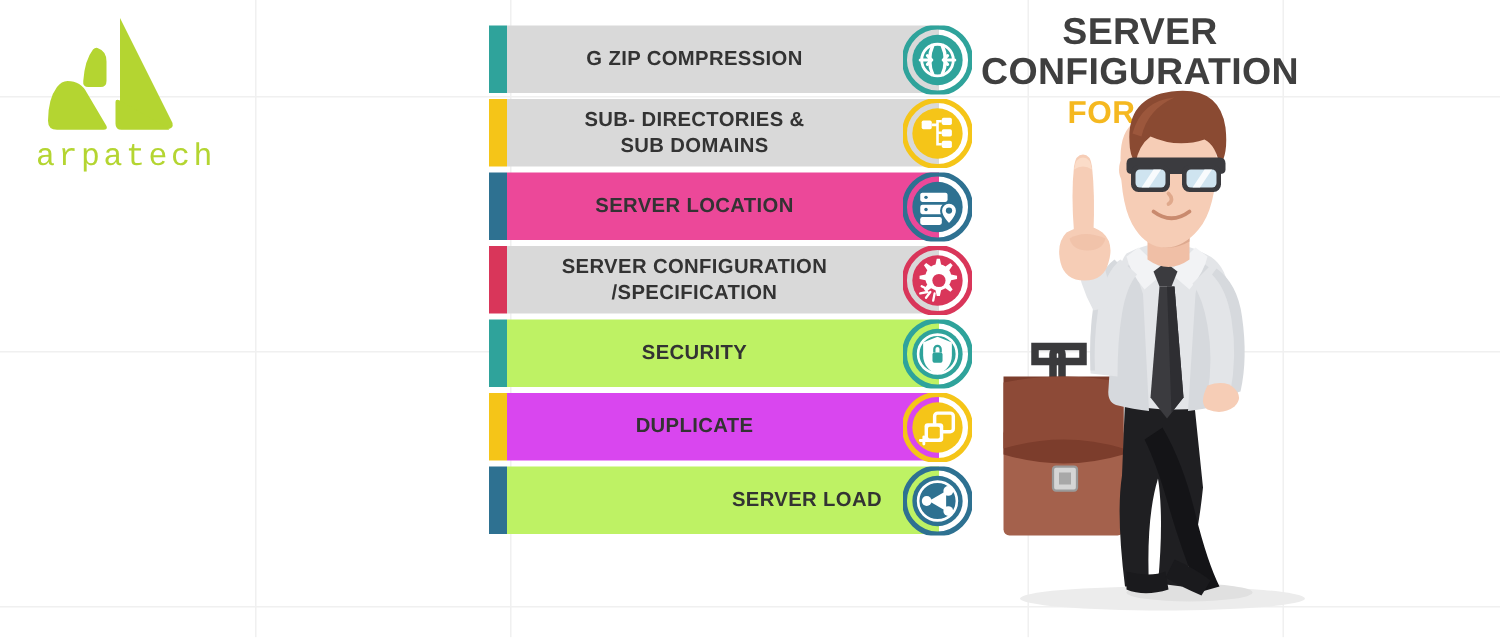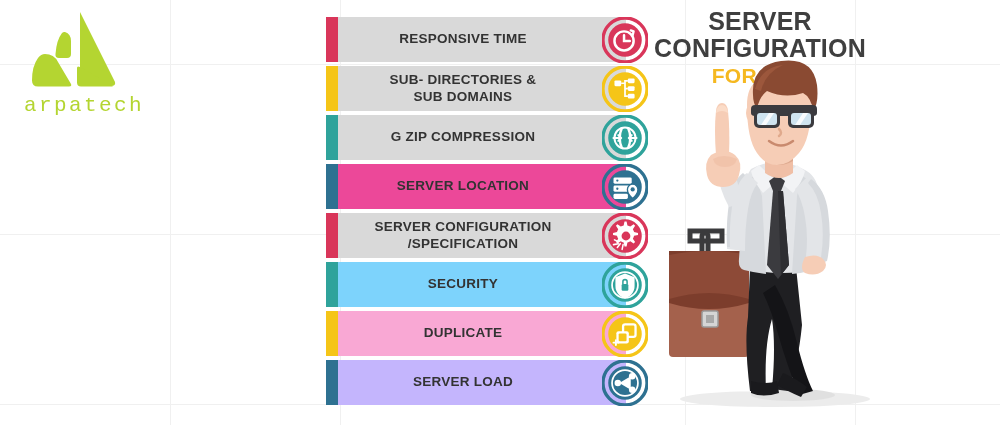--- a/index.html
+++ b/index.html
@@ -110,61 +110,48 @@
       <path d="M47 22 Q53 24 53 31 L53 44 Q53 48 49 48 L41 48 Q37 48 37.5 44 Q38.5 30 44 23 Q45.5 21.5 47 22 Z" fill="#b4d531"></path>
       <path d="M27 44 Q36 44 40 52 L53 74 Q54 76.5 51 76.5 L20 76.5 Q14 76.5 14 70.5 Q14 56 20 48 Q23 44 27 44 Z" fill="#b4d531"></path>
       <path d="M66 60 Q68 62 66 63 L92 76 L66 76 Q62 76 62 72 L62 62 Q62 58.5 66 60 Z" fill="#b4d531"></path>
       <path d="M62 57 L94 75.5 Q96 76.5 93 76.5 L63 76.5 Q59 76.5 59 72.5 L59 58 Q59 55.5 62 57 Z" fill="#b4d531"></path>
     </svg>
     <div id="logo-wordmark">arpatech</div>
   </div>
 
   <div id="rows">
       <div class="row">
-        <div class="row-tab" style="background: rgb(217, 54, 90);"></div>
+        <div class="row-tab" style="background: rgb(47, 163, 155);"></div>
         <div class="row-body" style="background: rgb(217, 217, 217);">
-          <div class="row-label" style="color: rgb(51, 51, 51);">RESPONSIVE TIME</div>
-        </div>
-        <svg viewBox="0 0 48 48" class="row-icon">
-          <circle cx="24" cy="24" r="23" fill="none" stroke="#d9365a" stroke-width="3.5"></circle>
-          <circle cx="24" cy="24" r="17.5" fill="#d9365a"></circle>
-          <circle cx="23" cy="25" r="10" fill="none" stroke="#ffffff" stroke-width="2.6"></circle>
-          <path d="M23 19 v6 h6" fill="none" stroke="#ffffff" stroke-width="2.6" stroke-linecap="round"></path>
-          <path d="M30 14 l3 1 l-1 4" fill="none" stroke="#ffffff" stroke-width="2.4" stroke-linecap="round" stroke-linejoin="round"></path>
+          <div class="row-label" style="color: rgb(51, 51, 51);">G ZIP COMPRESSION</div>
+        </div>
+        <svg viewBox="0 0 48 48" class="row-icon">
+          <circle cx="24" cy="24" r="23" fill="none" stroke="#2fa39b" stroke-width="3.5"></circle>
+          <circle cx="24" cy="24" r="17.5" fill="#2fa39b"></circle>
+          <circle cx="24" cy="24" r="11" fill="none" stroke="#ffffff" stroke-width="2"></circle>
+          <path d="M21 13 q-5 11 0 22" fill="none" stroke="#ffffff" stroke-width="2.4"></path>
+          <path d="M27 13 q5 11 0 22" fill="none" stroke="#ffffff" stroke-width="2.4"></path>
+          <path d="M12 24 h6 M17 21 l3 3 l-3 3" fill="none" stroke="#ffffff" stroke-width="2.2" stroke-linecap="round" stroke-linejoin="round"></path>
+          <path d="M36 24 h-6 M31 21 l-3 3 l3 3" fill="none" stroke="#ffffff" stroke-width="2.2" stroke-linecap="round" stroke-linejoin="round"></path>
         </svg>
       </div>
       <div class="row">
         <div class="row-tab" style="background: rgb(245, 197, 24);"></div>
         <div class="row-body" style="background: rgb(217, 217, 217);">
           <div class="row-label" style="color: rgb(51, 51, 51);">SUB- DIRECTORIES &amp;
 SUB DOMAINS</div>
         </div>
         <svg viewBox="0 0 48 48" class="row-icon">
           <circle cx="24" cy="24" r="23" fill="none" stroke="#f5c518" stroke-width="3.5"></circle>
           <circle cx="24" cy="24" r="17.5" fill="#f5c518"></circle>
           <rect x="13" y="15" width="7" height="6" rx="1.2" fill="#ffffff"></rect>
           <rect x="27" y="13" width="7" height="5" rx="1.2" fill="#ffffff"></rect>
           <rect x="27" y="21" width="7" height="5" rx="1.2" fill="#ffffff"></rect>
           <rect x="27" y="29" width="7" height="5" rx="1.2" fill="#ffffff"></rect>
           <path d="M20 18 h4 v-2.5 h3 M24 18 v5.5 h3 M24 23.5 v8 h3" fill="none" stroke="#ffffff" stroke-width="1.8"></path>
-        </svg>
-      </div>
-      <div class="row">
-        <div class="row-tab" style="background: rgb(47, 163, 155);"></div>
-        <div class="row-body" style="background: rgb(217, 217, 217);">
-          <div class="row-label" style="color: rgb(51, 51, 51);">G ZIP COMPRESSION</div>
-        </div>
-        <svg viewBox="0 0 48 48" class="row-icon">
-          <circle cx="24" cy="24" r="23" fill="none" stroke="#2fa39b" stroke-width="3.5"></circle>
-          <circle cx="24" cy="24" r="17.5" fill="#2fa39b"></circle>
-          <circle cx="24" cy="24" r="11" fill="none" stroke="#ffffff" stroke-width="2"></circle>
-          <path d="M21 13 q-5 11 0 22" fill="none" stroke="#ffffff" stroke-width="2.4"></path>
-          <path d="M27 13 q5 11 0 22" fill="none" stroke="#ffffff" stroke-width="2.4"></path>
-          <path d="M12 24 h6 M17 21 l3 3 l-3 3" fill="none" stroke="#ffffff" stroke-width="2.2" stroke-linecap="round" stroke-linejoin="round"></path>
-          <path d="M36 24 h-6 M31 21 l-3 3 l3 3" fill="none" stroke="#ffffff" stroke-width="2.2" stroke-linecap="round" stroke-linejoin="round"></path>
         </svg>
       </div>
       <div class="row">
         <div class="row-tab" style="background: rgb(46, 113, 145);"></div>
         <div class="row-body" style="background: #ec4899;">
           <div class="row-label" style="color: rgb(51, 51, 51);">SERVER LOCATION</div>
         </div>
         <svg viewBox="0 0 48 48" class="row-icon">
           <circle cx="24" cy="24" r="23" fill="none" stroke="#2e7191" stroke-width="3.5"></circle>
           <circle cx="24" cy="24" r="17.5" fill="#2e7191"></circle>
@@ -186,49 +173,49 @@
         <svg viewBox="0 0 48 48" class="row-icon">
           <circle cx="24" cy="24" r="23" fill="none" stroke="#d9365a" stroke-width="3.5"></circle>
           <circle cx="24" cy="24" r="17.5" fill="#d9365a"></circle>
           <path d="M26 10 l2.2 0 l.9 4.2 a10 10 0 0 1 3.1 1.3 l3.5 -2.4 l1.6 1.6 l-2.4 3.5 a10 10 0 0 1 1.3 3.1 l4.2 .9 l0 2.2 l-4.2 .9 a10 10 0 0 1 -1.3 3.1 l2.4 3.5 l-1.6 1.6 l-3.5 -2.4 a10 10 0 0 1 -3.1 1.3 l-.9 4.2 l-2.2 0 l-.9 -4.2 a10 10 0 0 1 -3.1 -1.3 l-3.5 2.4 l-1.6 -1.6 l2.4 -3.5 a10 10 0 0 1 -1.3 -3.1 l-4.2 -.9 l0 -2.2 l4.2 -.9 a10 10 0 0 1 1.3 -3.1 l-2.4 -3.5 l1.6 -1.6 l3.5 2.4 a10 10 0 0 1 3.1 -1.3 z" fill="#ffffff" transform="translate(-2,-1) scale(0.98)"></path>
           <circle cx="25" cy="24" r="4.6" fill="#d9365a"></circle>
           <path d="M13 28 l4 2 M12 33 l5 -1 M16 36 l3 -4 M21 38 l1 -5" stroke="#ffffff" stroke-width="1.6" stroke-linecap="round" fill="none"></path>
         </svg>
       </div>
       <div class="row">
         <div class="row-tab" style="background: rgb(47, 163, 155);"></div>
-        <div class="row-body" style="background: #7dd3fc;">
+        <div class="row-body" style="background: #bef264;">
           <div class="row-label" style="color: rgb(51, 51, 51);">SECURITY</div>
         </div>
         <svg viewBox="0 0 48 48" class="row-icon">
           <circle cx="24" cy="24" r="23" fill="none" stroke="#2fa39b" stroke-width="3.5"></circle>
           <circle cx="24" cy="24" r="17.5" fill="#2fa39b"></circle>
           <circle cx="24" cy="24" r="13.5" fill="none" stroke="#ffffff" stroke-width="1.8"></circle>
           <path d="M24 12 l10 4 v9 c0 7 -5 11.5 -10 13 c-5 -1.5 -10 -6 -10 -13 v-9 z" fill="#ffffff"></path>
           <rect x="20.5" y="23" width="7" height="7" rx="1.3" fill="#2fa39b"></rect>
           <path d="M21.8 23 v-2.4 a2.2 2.2 0 0 1 4.4 0 v2.4" fill="none" stroke="#2fa39b" stroke-width="1.6"></path>
         </svg>
       </div>
       <div class="row">
         <div class="row-tab" style="background: rgb(245, 197, 24);"></div>
-        <div class="row-body" style="background: #f9a8d4;">
+        <div class="row-body" style="background: #d946ef;">
           <div class="row-label" style="color: rgb(51, 51, 51);">DUPLICATE</div>
         </div>
         <svg viewBox="0 0 48 48" class="row-icon">
           <circle cx="24" cy="24" r="23" fill="none" stroke="#f5c518" stroke-width="3.5"></circle>
           <circle cx="24" cy="24" r="17.5" fill="#f5c518"></circle>
           <rect x="22" y="14" width="13" height="13" rx="2.2" fill="none" stroke="#ffffff" stroke-width="2.4"></rect>
           <rect x="15" y="21" width="13" height="13" rx="2.2" fill="#ffffff"></rect>
           <rect x="17.4" y="23.4" width="8.2" height="8.2" rx="1.2" fill="#f5c518"></rect>
           <path d="M12 33 h5 M14.5 30.5 v5" stroke="#ffffff" stroke-width="2" stroke-linecap="round"></path>
         </svg>
       </div>
       <div class="row">
         <div class="row-tab" style="background: rgb(46, 113, 145);"></div>
-        <div class="row-body" style="background: #c4b5fd;">
+        <div class="row-body" style="background: #bef264; justify-content: flex-end;">
           <div class="row-label" style="color: rgb(51, 51, 51);">SERVER LOAD</div>
         </div>
         <svg viewBox="0 0 48 48" class="row-icon">
           <circle cx="24" cy="24" r="23" fill="none" stroke="#2e7191" stroke-width="3.5"></circle>
           <circle cx="24" cy="24" r="17.5" fill="#2e7191"></circle>
           <circle cx="24" cy="24" r="13.5" fill="none" stroke="#ffffff" stroke-width="1.8"></circle>
           <path d="M30 17 l-12 7 l12 7 z" fill="#ffffff"></path>
           <circle cx="31.5" cy="17" r="3.4" fill="#ffffff"></circle>
           <circle cx="31.5" cy="31" r="3.4" fill="#ffffff"></circle>
           <circle cx="16.5" cy="24" r="3.4" fill="#ffffff"></circle>

